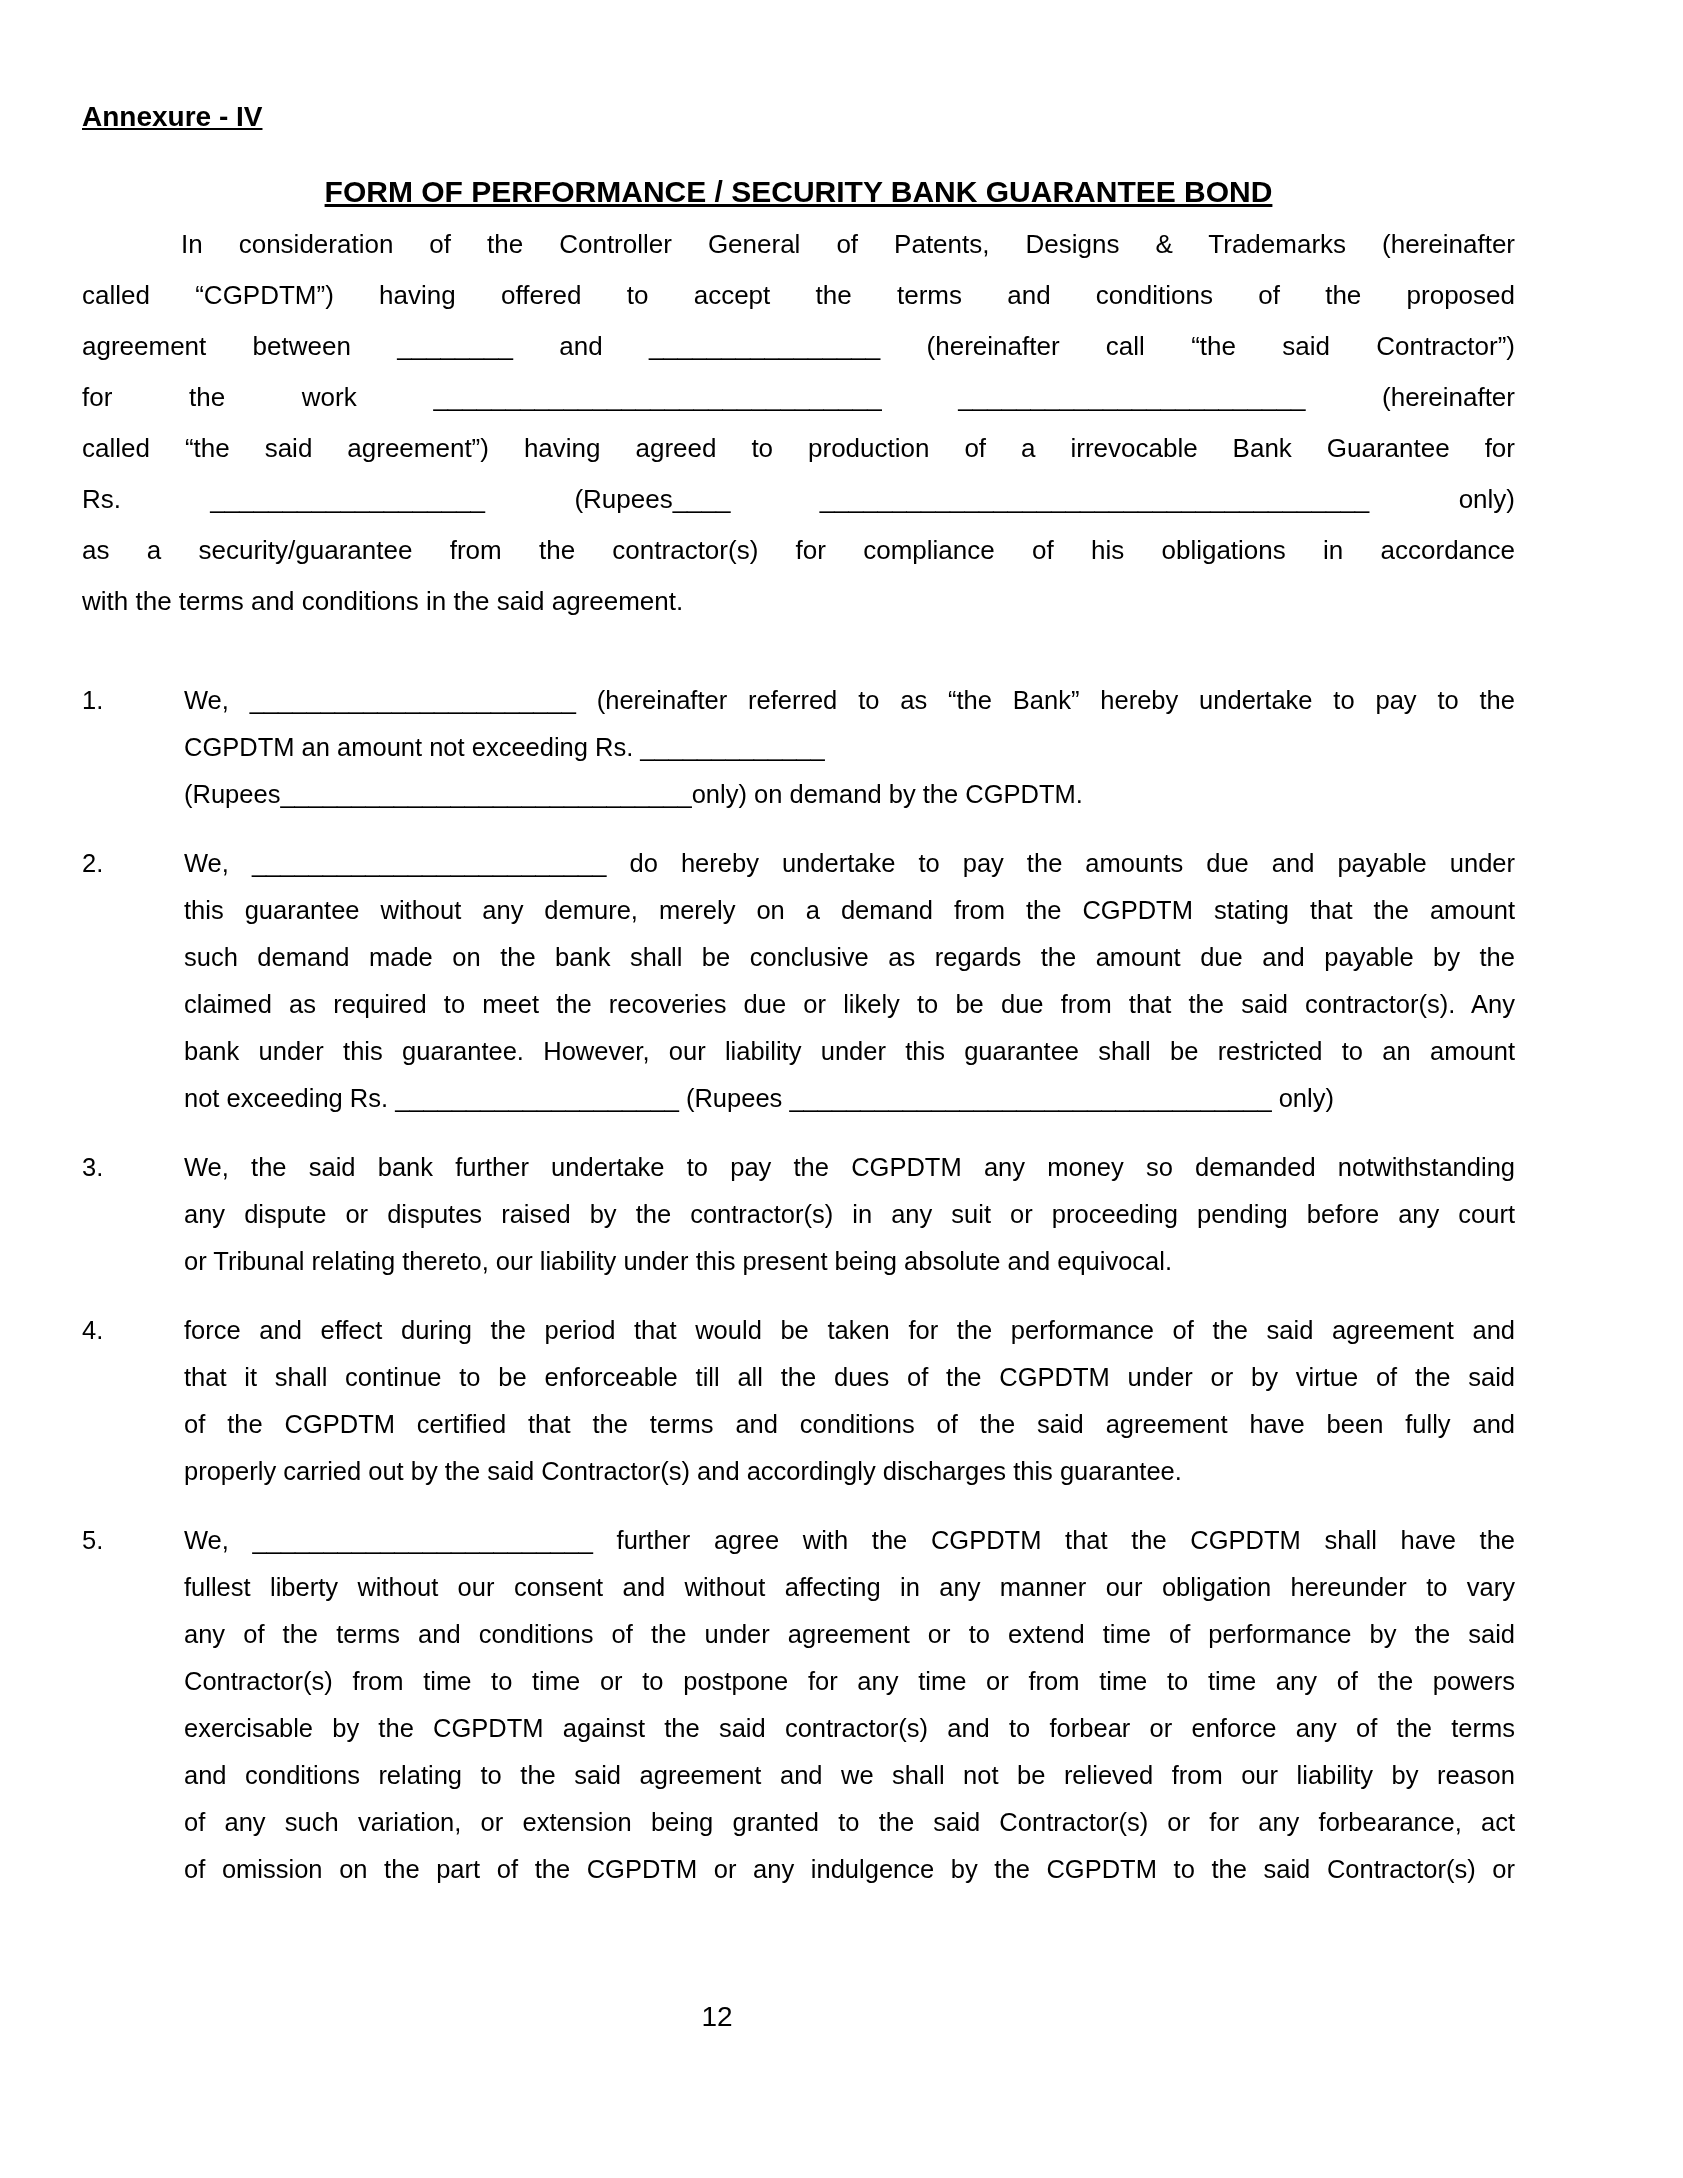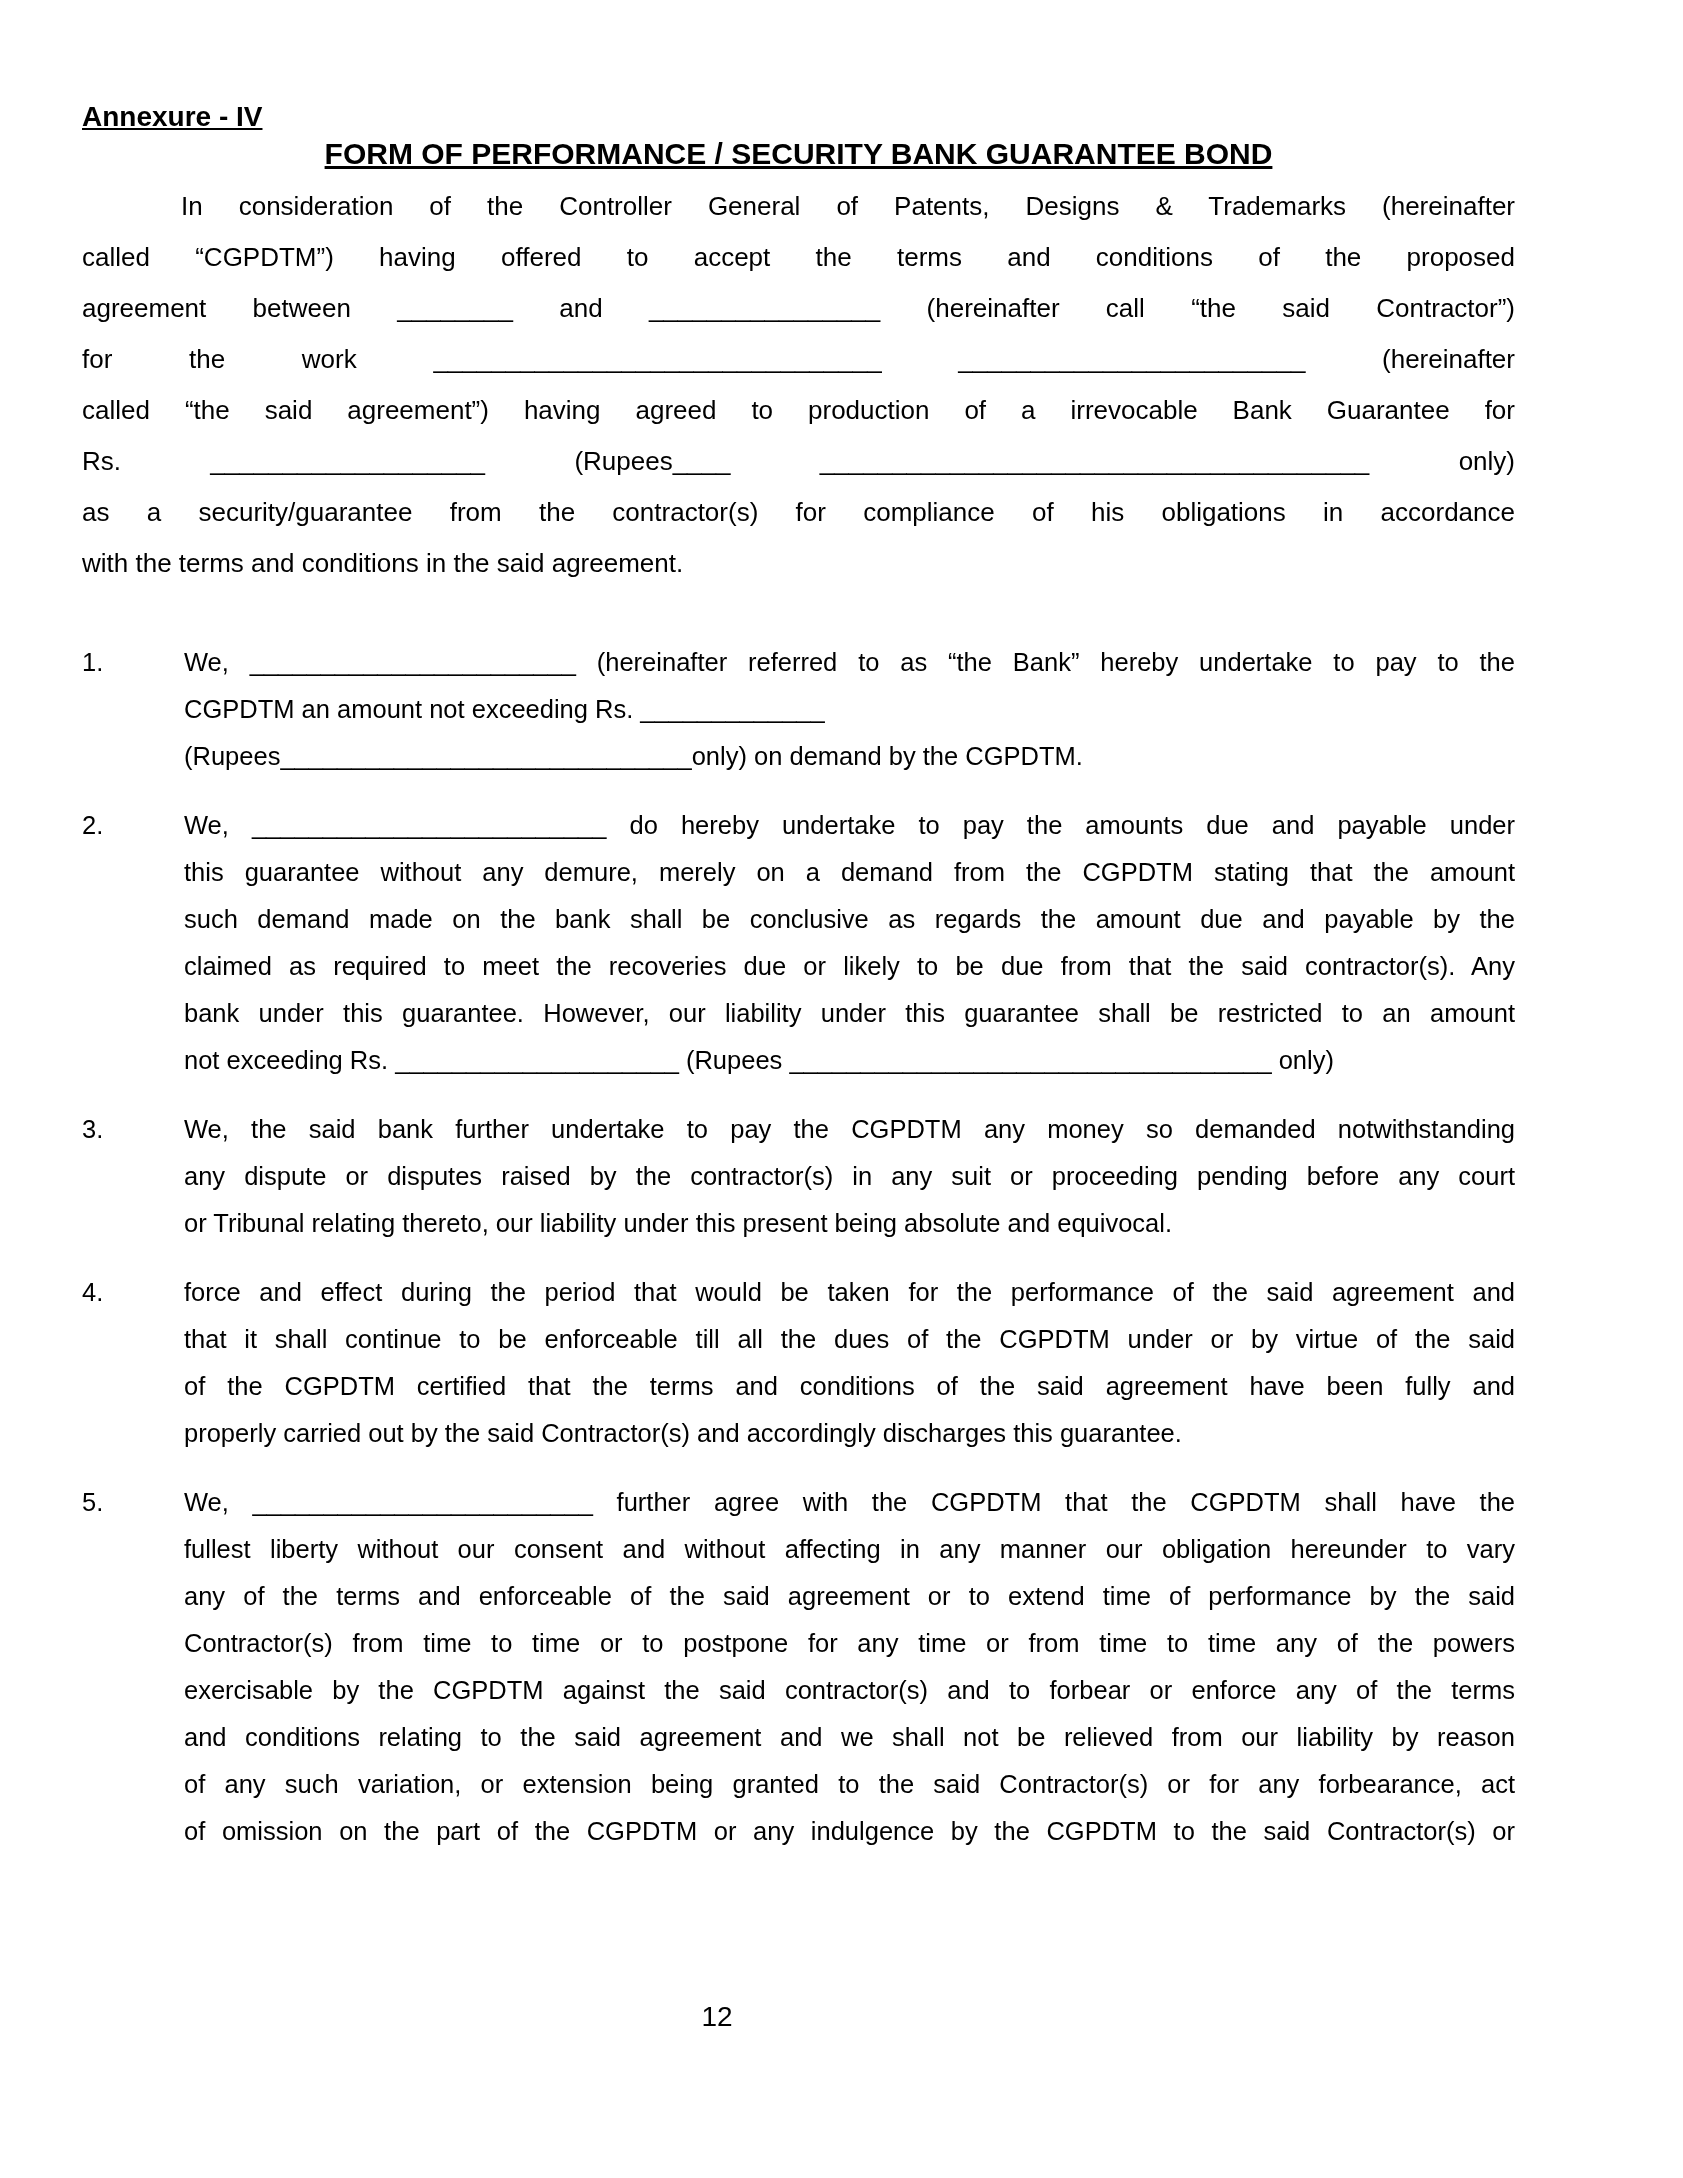--- a/index.html
+++ b/index.html
@@ -14,20 +14,21 @@
     font-family: "Liberation Sans", "DejaVu Sans", sans-serif;
     overflow: hidden;
   }
   .annexure {
     font-size: 28px;
     font-weight: bold;
     line-height: 36px;
     text-decoration: underline;
   }
   .doc-title {
+    margin-top: 38px;
     font-size: 30px;
     font-weight: bold;
     line-height: 38px;
     text-align: center;
     text-decoration: underline;
   }
   .intro {
     margin-top: 8px;
     font-size: 26px;
     line-height: 51px;
@@ -106,21 +107,21 @@
           <div class="line line-justify">that it shall continue to be enforceable till all the dues of the CGPDTM under or by virtue of the said</div>
           <div class="line line-justify">of the CGPDTM certified that the terms and conditions of the said agreement have been fully and</div>
           <div class="line line-left">properly carried out by the said Contractor(s) and accordingly discharges this guarantee.</div>
         </div>
       </div>
       <div class="item">
         <div class="num">5.</div>
         <div class="body">
           <div class="line line-justify">We, ________________________ further agree with the CGPDTM that the CGPDTM shall have the</div>
           <div class="line line-justify">fullest liberty without our consent and without affecting in any manner our obligation hereunder to vary</div>
-          <div class="line line-justify">any of the terms and enforceable of the said agreement or to extend time of performance by the said</div>
+          <div class="line line-justify">any of the terms and conditions of the under agreement or to extend time of performance by the said</div>
           <div class="line line-justify">Contractor(s) from time to time or to postpone for any time or from time to time any of the powers</div>
           <div class="line line-justify">exercisable by the CGPDTM against the said contractor(s) and to forbear or enforce any of the terms</div>
           <div class="line line-justify">and conditions relating to the said agreement and we shall not be relieved from our liability by reason</div>
           <div class="line line-justify">of any such variation, or extension being granted to the said Contractor(s) or for any forbearance, act</div>
           <div class="line line-justify">of omission on the part of the CGPDTM or any indulgence by the CGPDTM to the said Contractor(s) or</div>
         </div>
       </div>
     </div>
   <div class="footer">12</div>
 </div>

